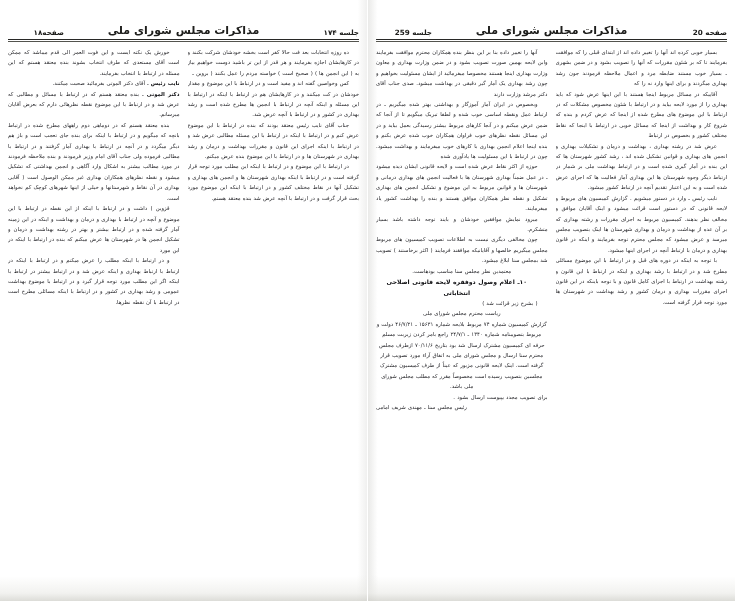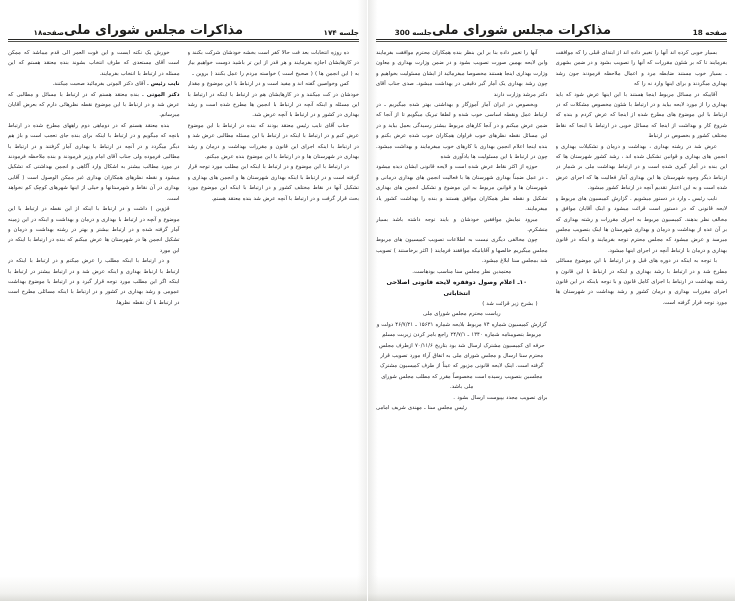--- a/index.html
+++ b/index.html
@@ -32,21 +32,21 @@
   
   .runhead{
     display:flex;align-items:flex-end;justify-content:space-between;
     height:15px;
     font-size:7.2px;font-weight:bold;color:#20201e;
     letter-spacing:0px;
   }
   .runhead .side{min-width:56px;}
   .runhead .side.r{text-align:right;}
   .runhead .side.l{text-align:right;}
-  .runhead .mid{flex:1;text-align:left;font-size:13px;}
+  .runhead .mid{flex:1;text-align:center;font-size:11px;}
   .rule{
     height:0;border-top:1.4px solid #2a2a28;
     margin:2px 0 1px 0;
   }
   .rule.thin{border-top:0.7px solid #55554f;margin:0 0 5px 0;}
 
   
   .cols{
     display:flex;flex-direction:row;gap:8px;
     height:556px;
@@ -87,23 +87,23 @@
 </style>
 </head>
 <body>
 
 <div class="spread">
 
   <div class="page left">
     <div class="edgeshade a"></div>
 
     <div class="runhead">
-      <span class="side r">صفحه 18</span>
+      <span class="side r">صفحه 20</span>
       <span class="mid">مذاکرات مجلس شورای ملی</span>
-      <span class="side l">جلسه 300</span>
+      <span class="side l">جلسه 259</span>
     </div>
     <div class="rule"></div>
     <div class="rule thin"></div>
 
     <div class="cols">
 
       <div class="col">
         <p>بسیار خوبی کرده اند آنها را تغییر داده اند از ابتدای قبلی را که موافقت بفرمایند تا که بر شئون مقررات که آنها را تصویب بشود و در ضمن بشهری ـ بسیار خوب مستند ضابطه مرد و اعمال ملاحظه فرمودند جون رشد بهداری میگردند و برای اینها وارد نه را که</p>
         <p>آقاییکه در مسائل مربوط اینجا هستند با این اینها عرض شود که باید بهداری را از مورد لایحه بیاید و در ارتباط با شئون مخصوص مشکلات که در ارتباط با این موضوع های مطرح شده از اینجا که عرض کردم و بنده که شروع کار و بهداشت از اینجا که مسائل خوبی در ارتباط با اینجا که نقاط مختلف کشور و بخصوص در ارتباط</p>
         <p>عرض شد در رشته بهداری ، بهداشت و درمان و تشکیلات بهداری و انجمن های بهداری و قوانین تشکیل شده اند ، رشد کشور شهرستان ها که این بنده در آمار گیری شده است و در ارتباط بهداشت ملی بر شمار در ارتباط دیگر وجوه شهرستان ها این بهداری آمار فعالیت ها که اجرای عرض شده است و به این اعتبار تقدیم آنچه در ارتباط کشور میشود.</p>

